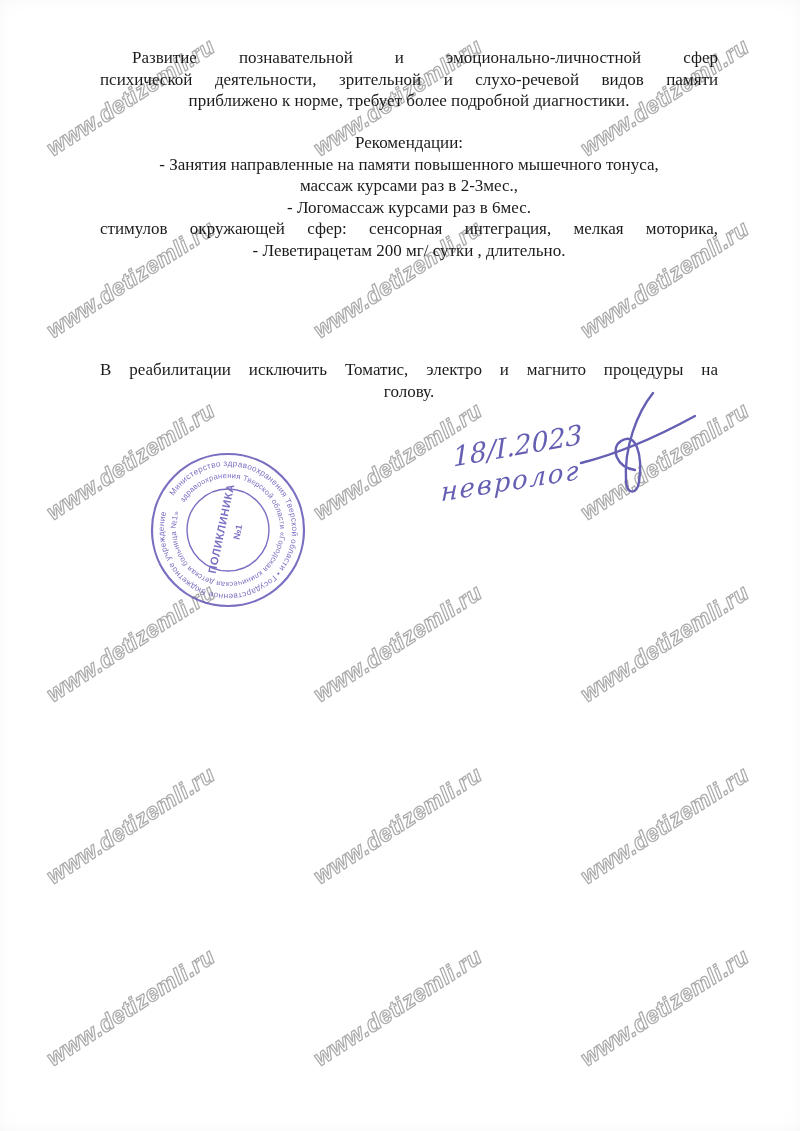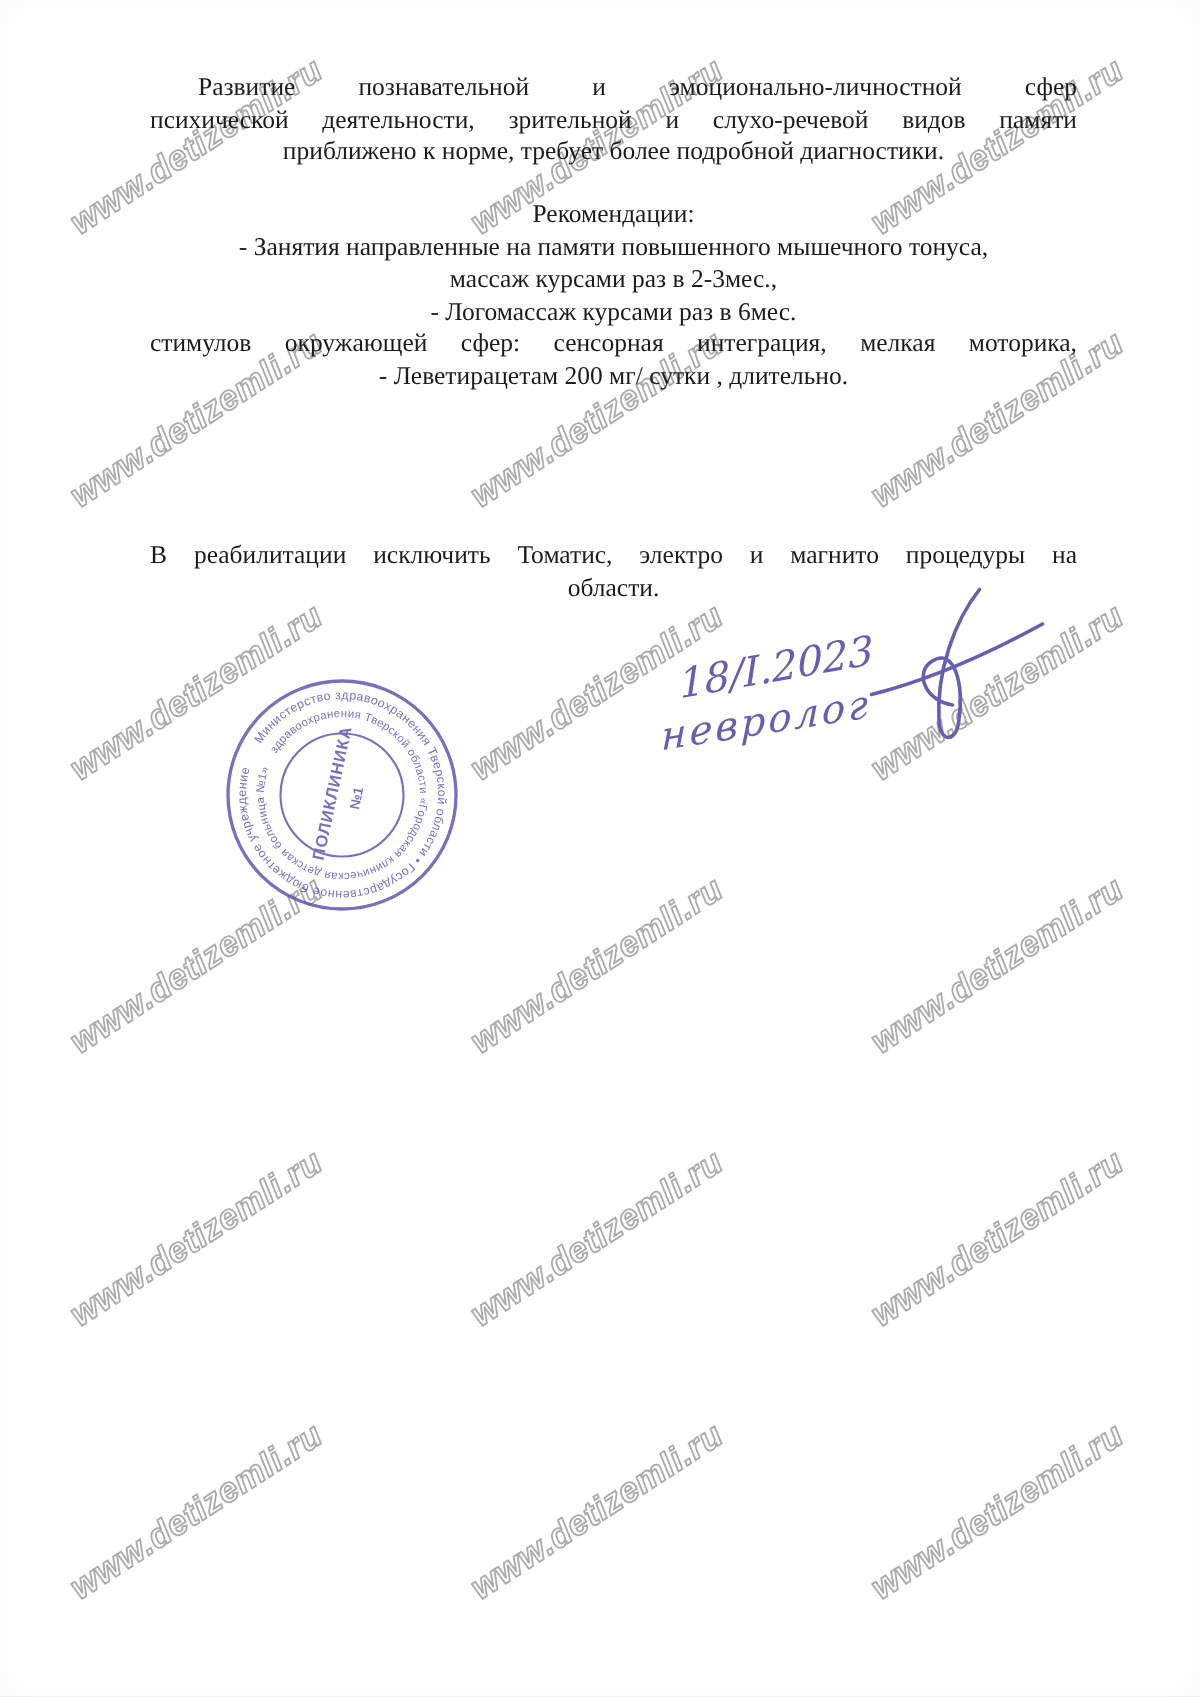--- a/index.html
+++ b/index.html
@@ -91,21 +91,21 @@
   <div class="textblock" id="block-1">
       <div class="line l">Рекомендации:</div>
       <div class="line l">- Занятия направленные на памяти повышенного мышечного тонуса,</div>
       <div class="line l">массаж курсами раз в 2-3мес.,</div>
       <div class="line l">- Логомассаж курсами раз в 6мес.</div>
       <div class="line j">стимулов окружающей сфер: сенсорная интеграция, мелкая моторика,</div>
       <div class="line l">- Леветирацетам 200 мг/ сутки , длительно.</div>
     </div>
   <div class="textblock" id="block-2">
       <div class="line j">В реабилитации исключить Томатис, электро и магнито процедуры на</div>
-      <div class="line l">области.</div>
+      <div class="line l">голову.</div>
     </div>
 
   <svg id="stamp" width="160" height="160" viewBox="0 0 160 160">
     <g id="stamp-ink" fill="#5b50b4" stroke="#5b50b4">
       <circle cx="80" cy="80" r="76" fill="none" stroke-width="2.2"></circle>
       <circle cx="80" cy="80" r="41" fill="none" stroke-width="1.4"></circle>
       <g transform="rotate(32 80 80)" stroke="none">
         <defs>
           <path id="ring-outer" d="M 16,80 A 64,64 0 1,1 144,80 A 64,64 0 1,1 16,80"></path>
           <path id="ring-inner" d="M 28,80 A 52,52 0 1,1 132,80 A 52,52 0 1,1 28,80"></path>

